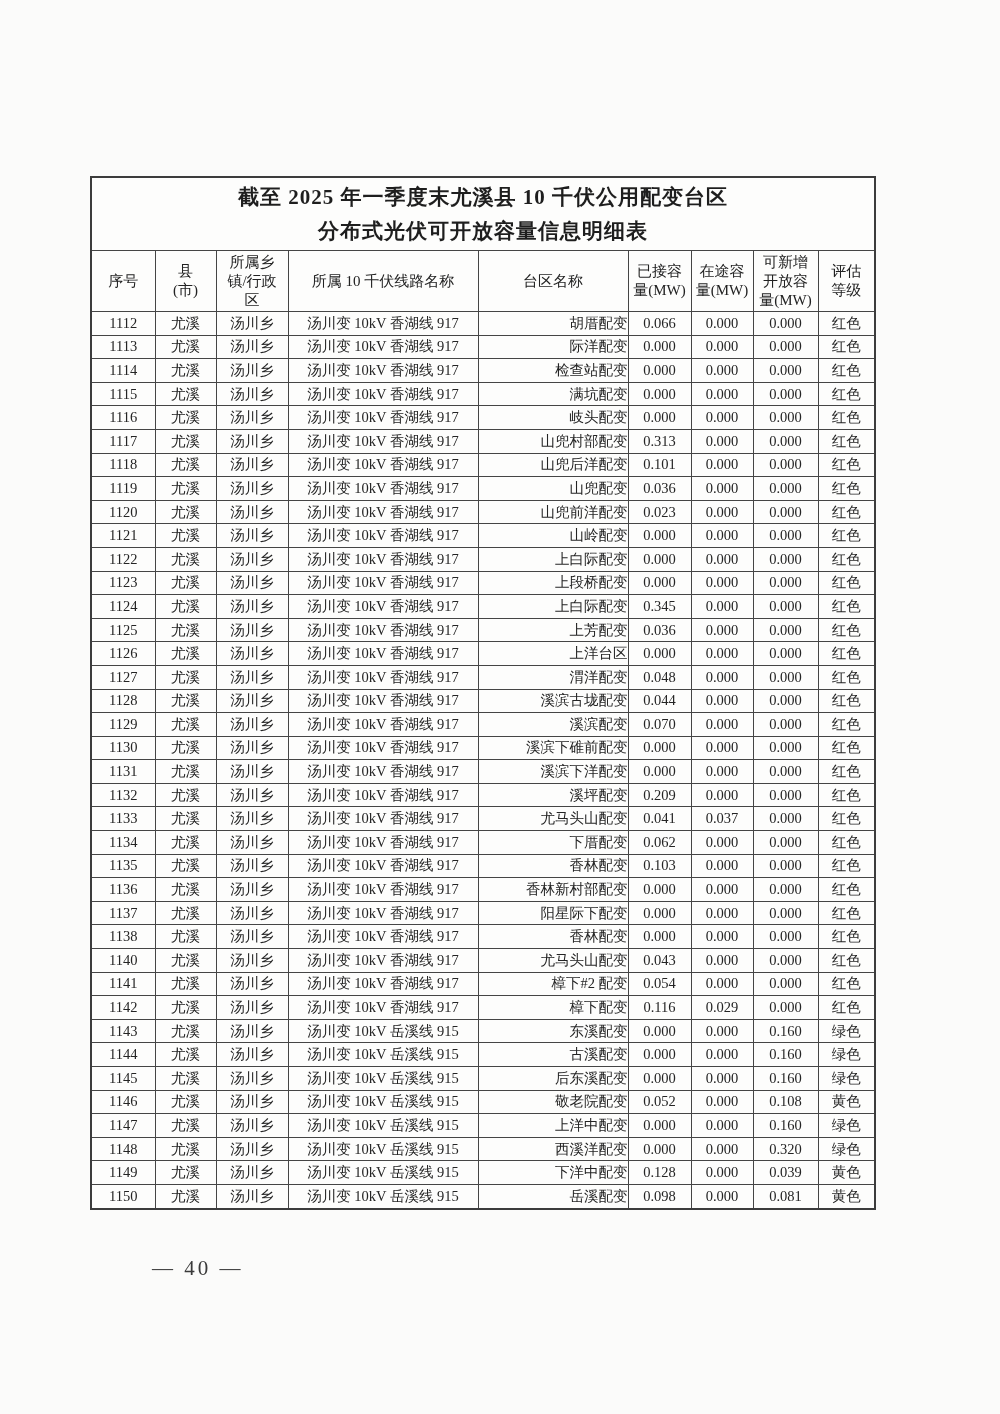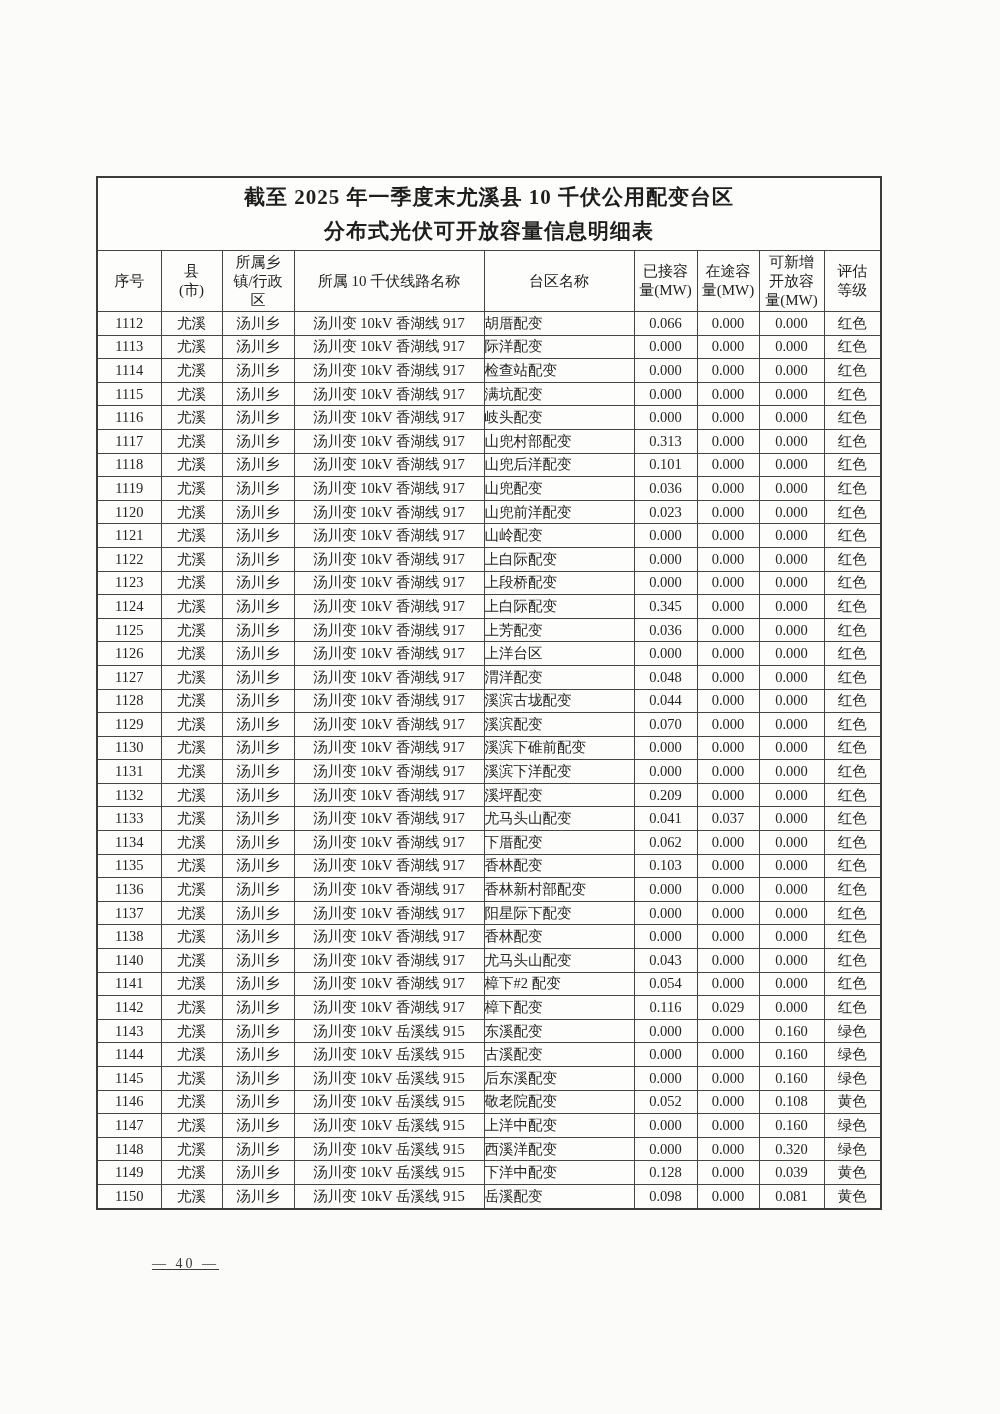--- a/index.html
+++ b/index.html
@@ -10,21 +10,21 @@
     width: 1000px;
     height: 1414px;
     position: relative;
     background: #fbfbfa;
     font-family: "Liberation Serif", "DejaVu Serif", serif;
     color: #262626;
     overflow: hidden;
   }
   .sheet {
     position: absolute;
-    left: 96px;
+    left: 90px;
     top: 176px;
     width: 784px;
   }
   table.main {
     border-collapse: collapse;
     table-layout: fixed;
     width: 784px;
     background: #fdfdfc;
   }
   table.main th, table.main td {
@@ -56,40 +56,40 @@
   tbody td {
     height: 22.6px;
     font-size: 14.5px;
     text-align: center;
     vertical-align: middle;
     line-height: 15px;
     color: #242424;
     white-space: nowrap;
   }
   tbody td.col-4 {
-    text-align: left;
+    text-align: right;
+    padding-left: 9px;
   }
   
   .c0 { width: 64px; }
   .c1 { width: 61px; }
   .c2 { width: 72px; }
   .c3 { width: 190px; }
   .c4 { width: 150px; }
   .c5 { width: 63px; }
   .c6 { width: 62px; }
   .c7 { width: 65px; }
   .c8 { width: 57px; }
   .page-footer {
     position: absolute;
     left: 152px;
     top: 1256px;
-    font-size: 14px;
+    font-size: 21px;
     letter-spacing: 3px;
     color: #3a3a3a;
-    text-decoration: underline;
   }
 </style>
 </head>
 <body>
 
 <div class="sheet">
   <table class="main">
     <colgroup>
       <col class="c0">
         <col class="c1">

